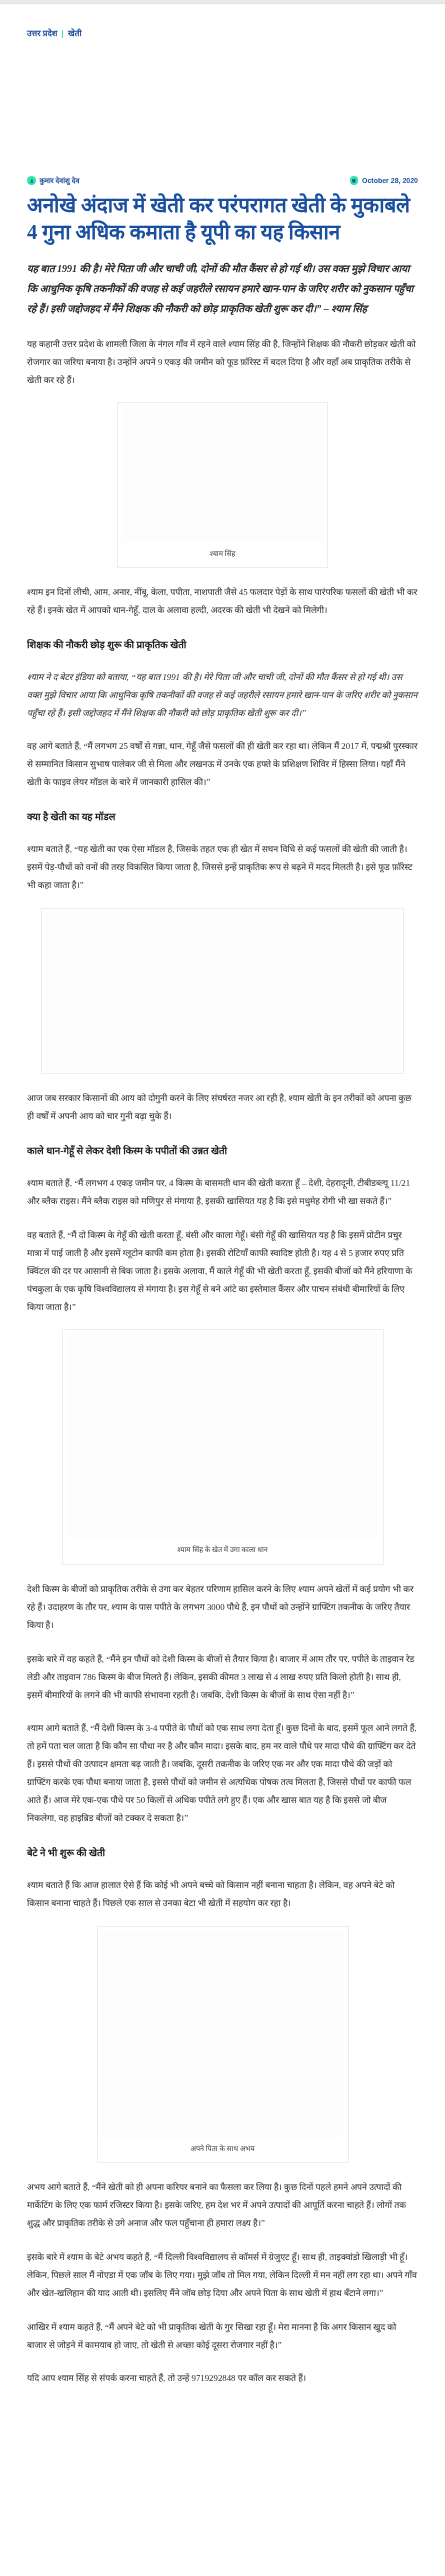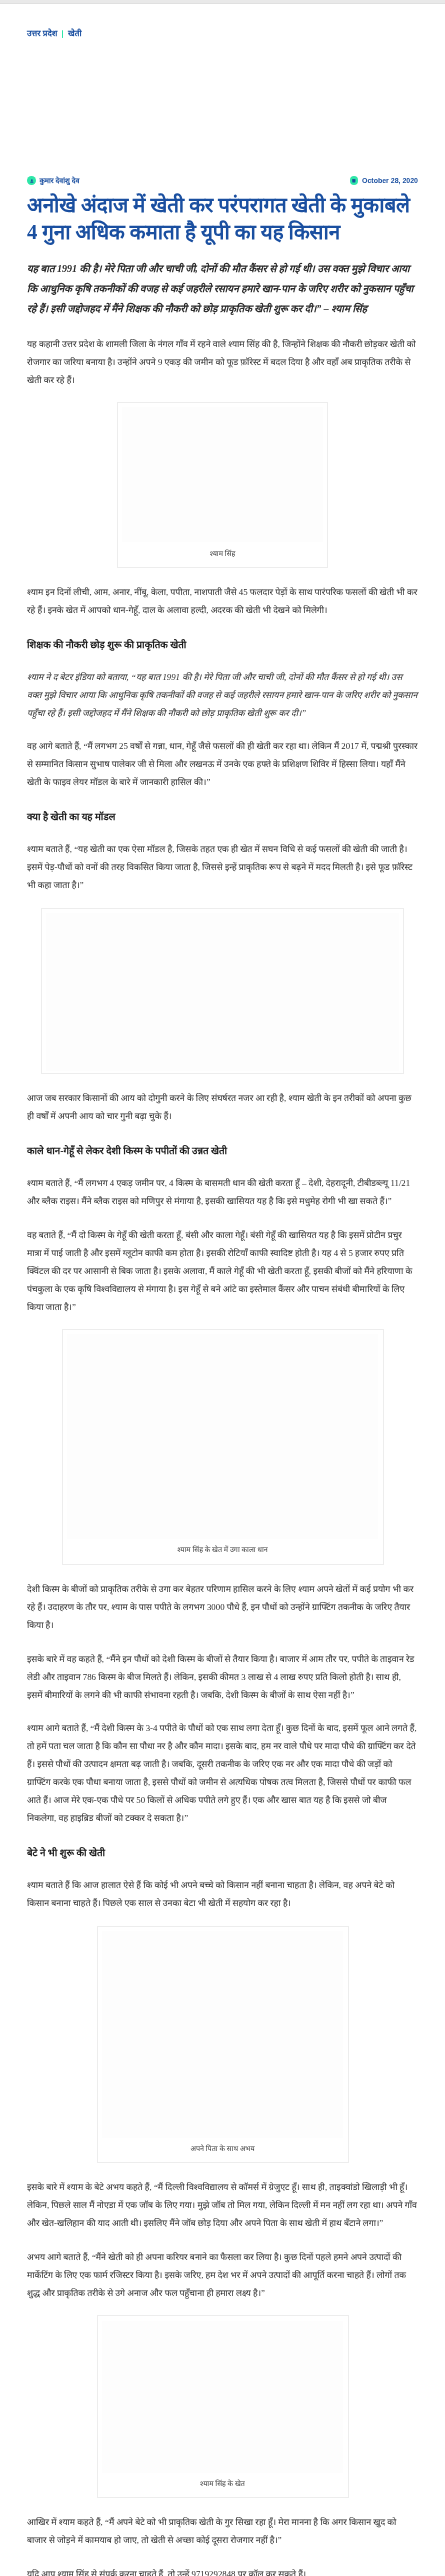--- a/index.html
+++ b/index.html
@@ -225,25 +225,21 @@
 
   <h2 class="sub">बेटे ने भी शुरू की खेती</h2>
 
   <p class="body">श्याम बताते हैं कि आज हालात ऐसे हैं कि कोई भी अपने बच्चे को किसान नहीं बनाना चाहता है। लेकिन, वह अपने बेटे को किसान बनाना चाहते हैं। पिछले एक साल से उनका बेटा भी खेती में सहयोग कर रहा है।</p>
 
   <figure class="fig fig-w4">
     <div class="ph"></div>
     <figcaption>अपने पिता के साथ अभय</figcaption>
   </figure>
 
+  <p class="body">अभय आगे बताते हैं, “मैंने खेती को ही अपना करियर बनाने का फैसला कर लिया है। कुछ दिनों पहले हमने अपने उत्पादों की मार्केटिंग के लिए एक फार्म रजिस्टर किया है। इसके जरिए, हम देश भर में अपने उत्पादों की आपूर्ति करना चाहते हैं। लोगों तक शुद्ध और प्राकृतिक तरीके से उगे अनाज और फल पहुँचाना ही हमारा लक्ष्य है।”</p>
   <p class="body">इसके बारे में श्याम के बेटे अभय कहते हैं, “मैं दिल्ली विश्वविद्यालय से कॉमर्स में ग्रेजुएट हूँ। साथ ही, ताइक्वांडो खिलाड़ी भी हूँ। लेकिन, पिछले साल मैं नोएडा में एक जॉब के लिए गया। मुझे जॉब तो मिल गया, लेकिन दिल्ली में मन नहीं लग रहा था। अपने गाँव और खेत-खलिहान की याद आती थी। इसलिए मैंने जॉब छोड़ दिया और अपने पिता के साथ खेती में हाथ बँटाने लगा।”</p>
-  <p class="body">अभय आगे बताते हैं, “मैंने खेती को ही अपना करियर बनाने का फैसला कर लिया है। कुछ दिनों पहले हमने अपने उत्पादों की मार्केटिंग के लिए एक फार्म रजिस्टर किया है। इसके जरिए, हम देश भर में अपने उत्पादों की आपूर्ति करना चाहते हैं। लोगों तक शुद्ध और प्राकृतिक तरीके से उगे अनाज और फल पहुँचाना ही हमारा लक्ष्य है।”</p>
-
-  <figure class="fig fig-w5">
-    <div class="ph"></div>
-    <figcaption>श्याम सिंह के खेत</figcaption>
-  </figure>
+
 
   <p class="body">आखिर में श्याम कहते हैं, “मैं अपने बेटे को भी प्राकृतिक खेती के गुर सिखा रहा हूँ। मेरा मानना है कि अगर किसान खुद को बाजार से जोड़ने में कामयाब हो जाए, तो खेती से अच्छा कोई दूसरा रोजगार नहीं है।”</p>
   <p class="body">यदि आप श्याम सिंह से संपर्क करना चाहते हैं, तो उन्हें 9719292848 पर कॉल कर सकते हैं।</p>
 
 </div>
 
 
 </body></html>

